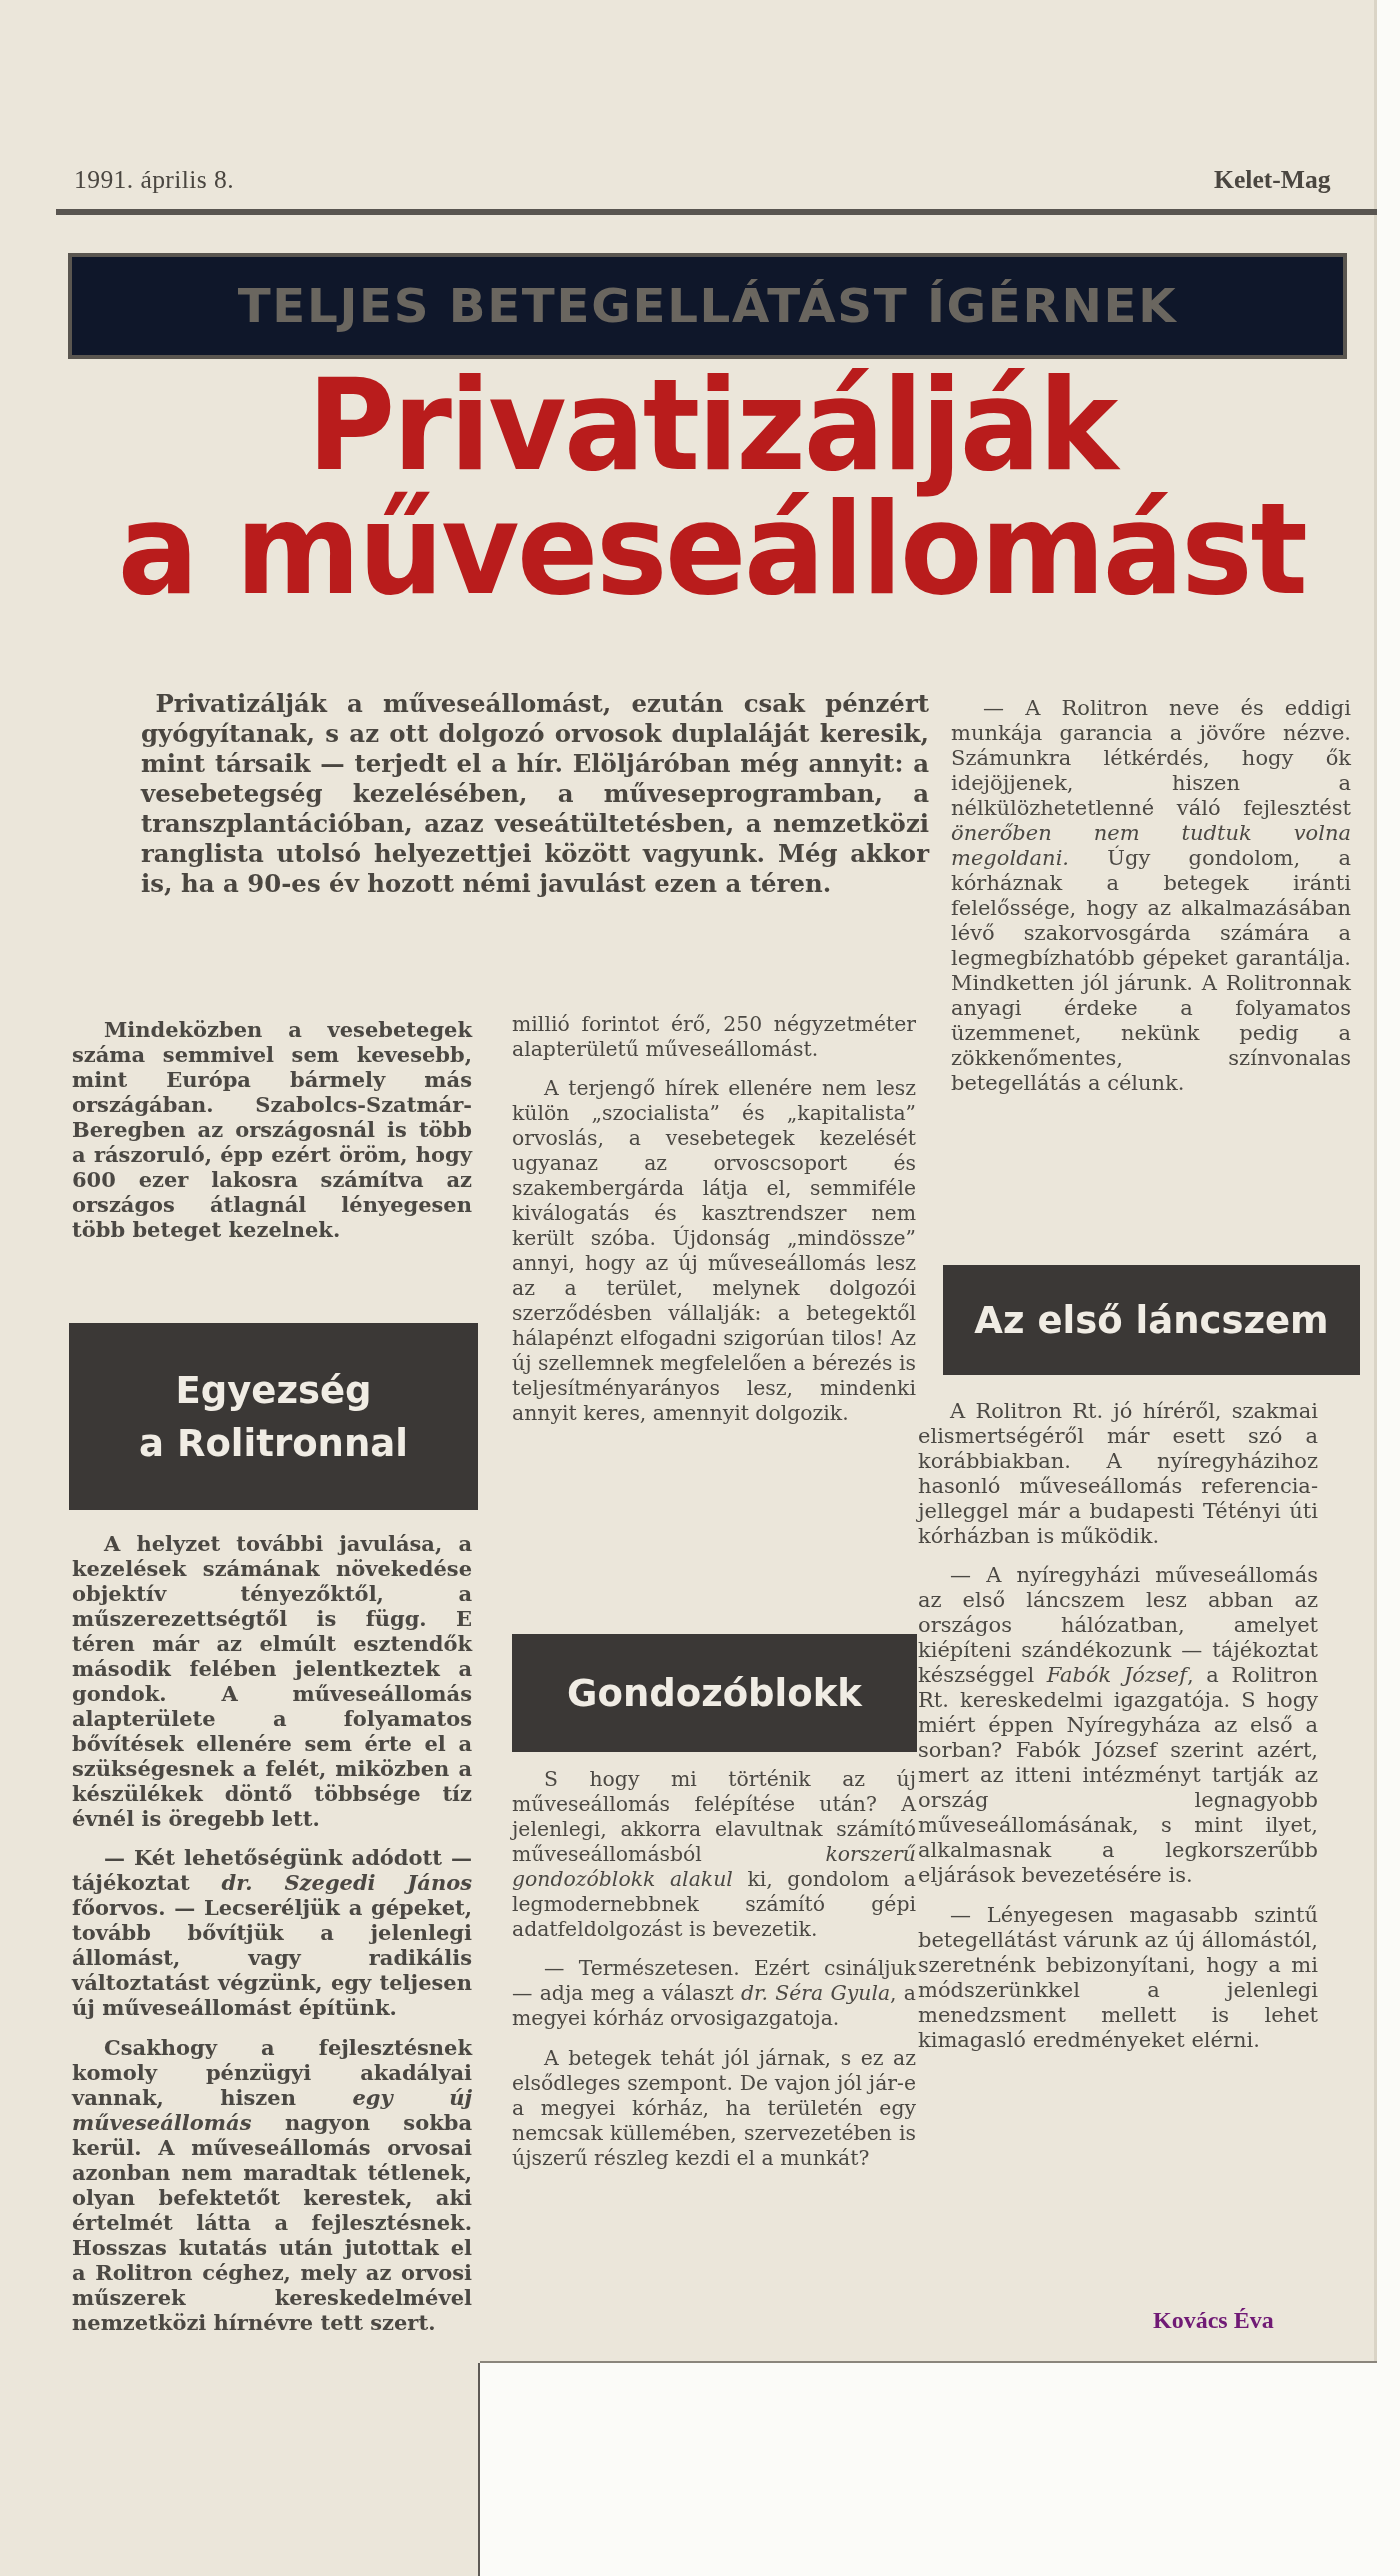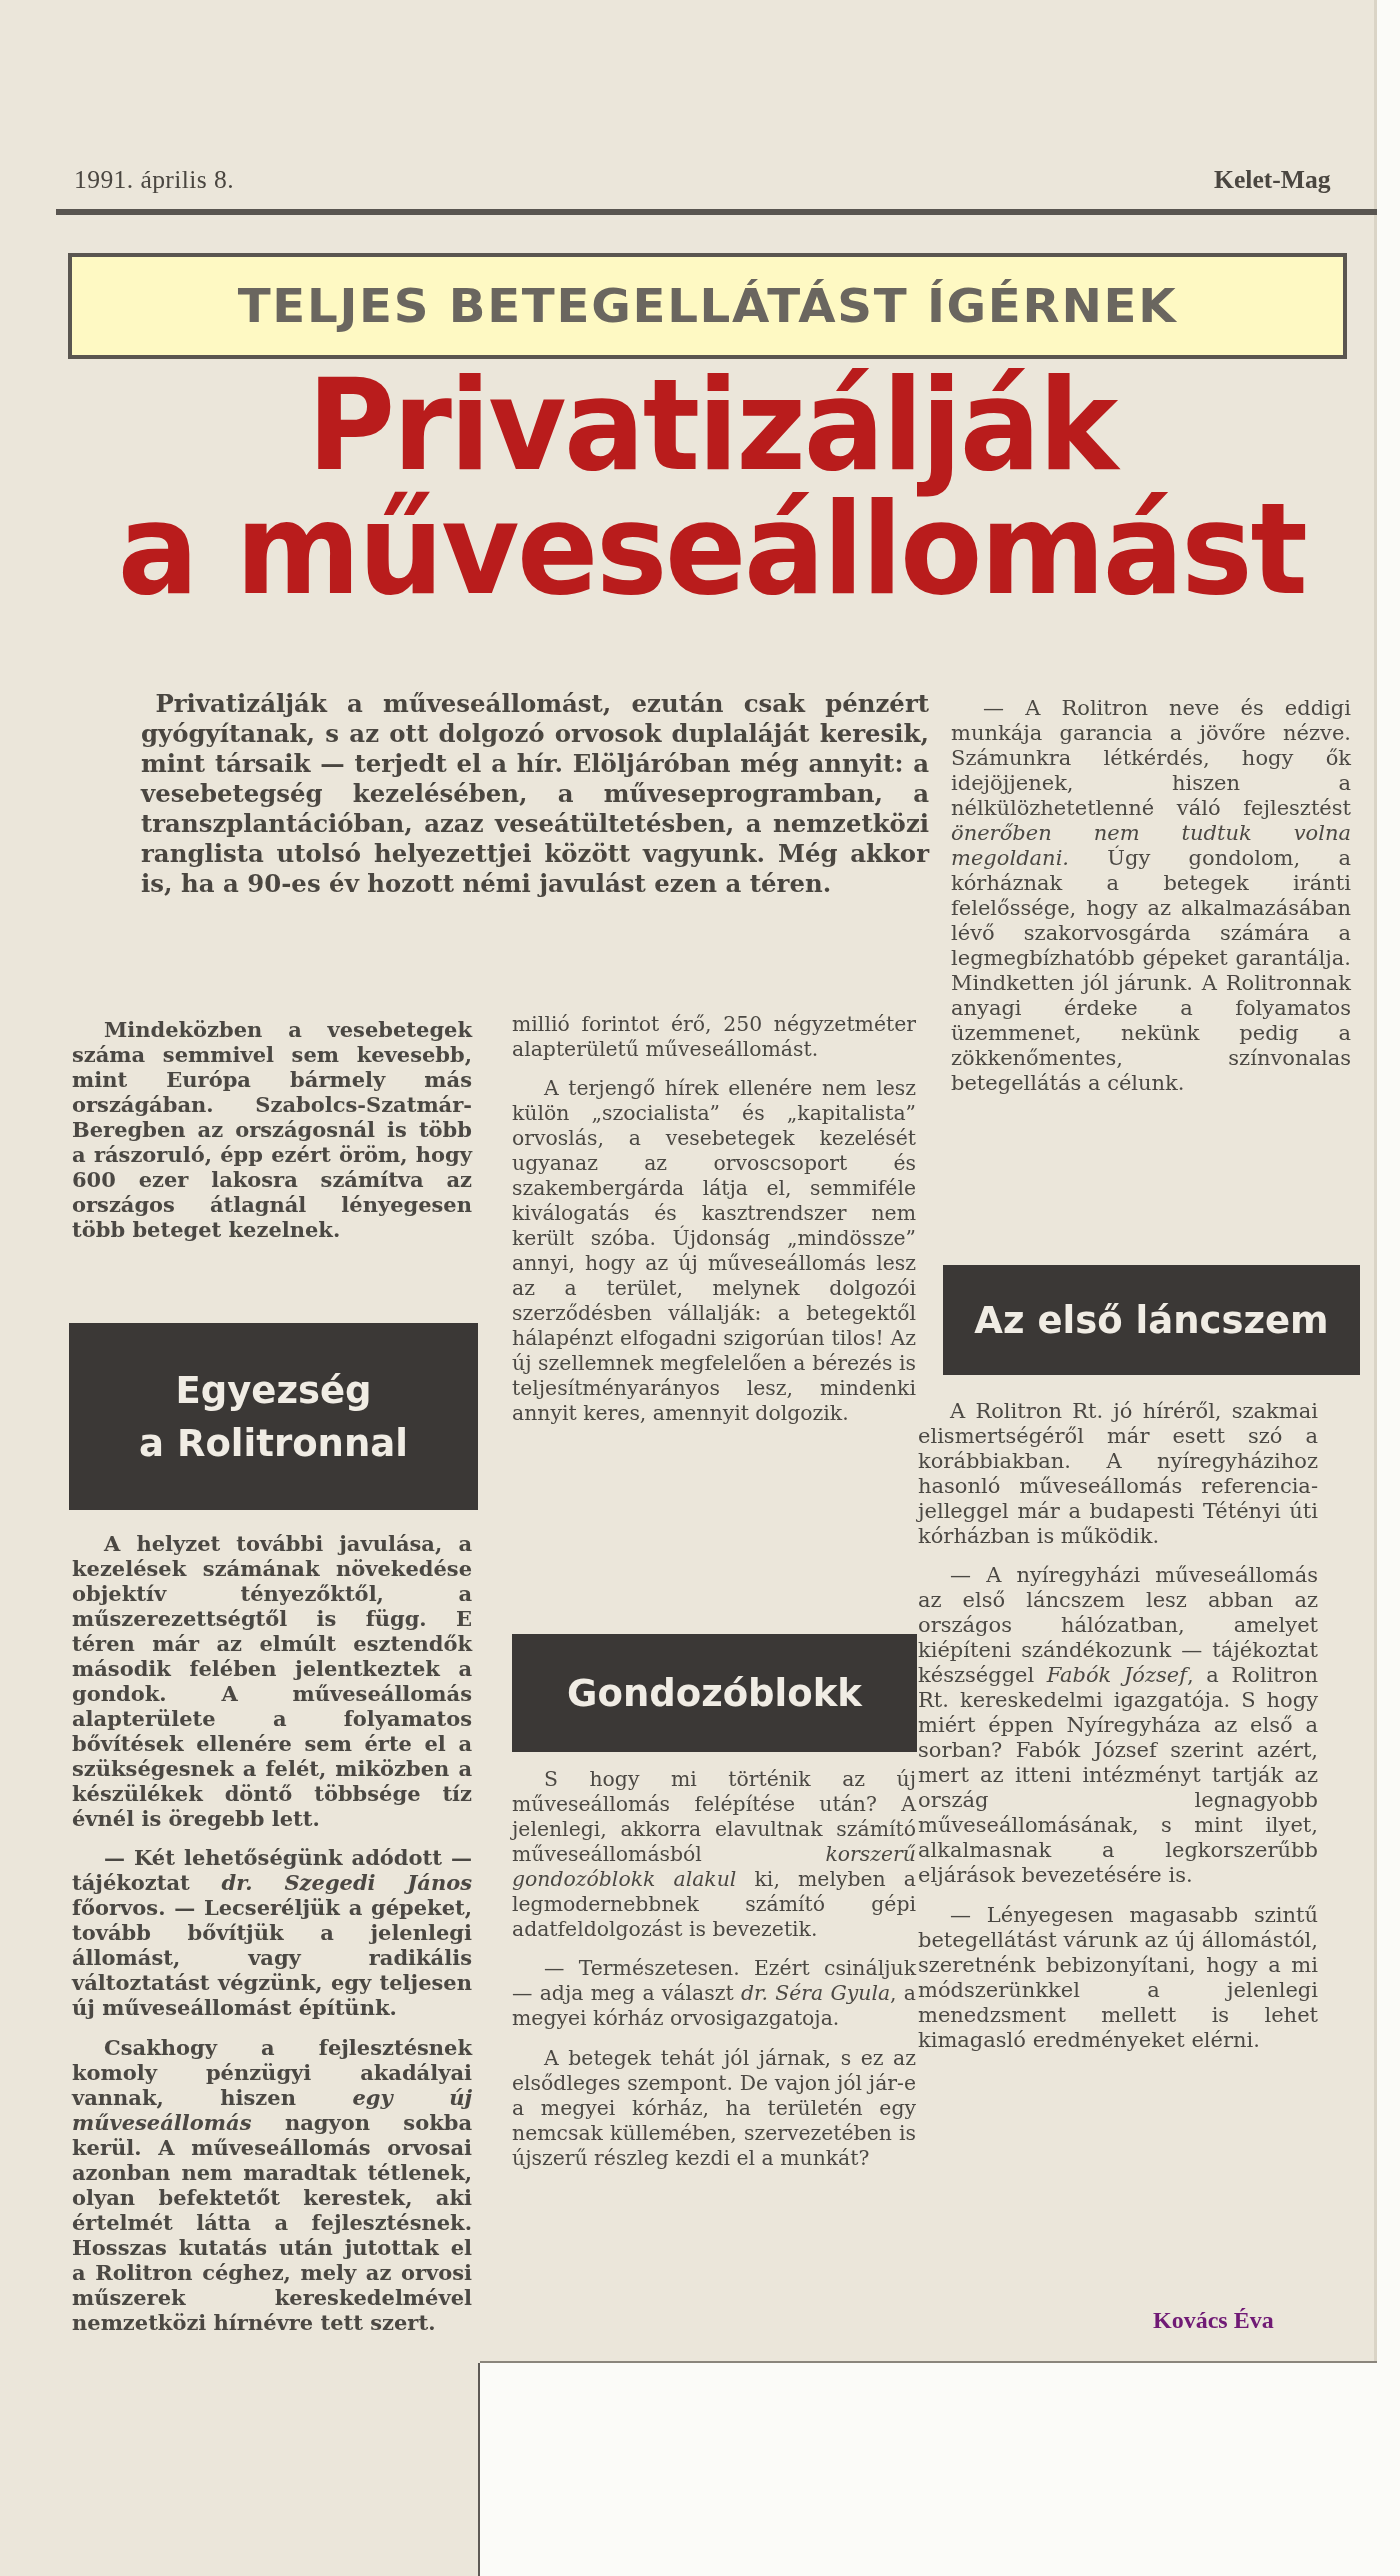--- a/index.html
+++ b/index.html
@@ -6,21 +6,21 @@
   body{width:1401px;height:2576px;background:#fbfbf8;position:relative;overflow:hidden;
        font-family:"DejaVu Serif","Liberation Serif",serif;color:#3a3733;}
   .paper{position:absolute;background:#ebe6da;}
   .p-top{left:0;top:0;width:1377px;height:2363px;}
   .p-left{left:0;top:2363px;width:480px;height:213px;}
   .edge-right{position:absolute;left:1374px;top:0;width:3.2px;height:2363px;background:#dad4c6;}
   .dateline{position:absolute;top:165px;left:74px;font-family:"Liberation Serif",serif;font-size:25.6px;color:#4a4640;letter-spacing:0.4px;}
   .paper-name{position:absolute;top:165px;left:1214px;font-family:"Liberation Serif",serif;font-weight:bold;font-size:25.6px;color:#4a4640;white-space:nowrap;}
   .rule{position:absolute;left:56px;top:209px;width:1321px;height:5.6px;background:#595550;}
   .kicker{position:absolute;left:68px;top:253px;width:1279px;height:106px;box-sizing:border-box;
-          border:4.8px solid #5a5650;background:#fef9c3;display:flex;align-items:center;justify-content:center;}
+          border:4.8px solid #5a5650;background:#0f172a;display:flex;align-items:center;justify-content:center;}
   .kicker span{font-family:"DejaVu Sans","Liberation Sans",sans-serif;font-weight:bold;font-size:46px;color:#6a665f;letter-spacing:1.6px;transform:scaleX(1.05);}
   .headline{position:absolute;left:72px;top:364px;width:1279px;text-align:center;
             font-family:"DejaVu Sans","Liberation Sans",sans-serif;font-weight:bold;color:#b91c1c;
             font-size:120px;line-height:124px;letter-spacing:-2.4px;}
   .headline div{transform:scaleY(1.05);}
   .lead{position:absolute;left:141px;top:689px;width:788px;font-family:"DejaVu Serif",serif;font-weight:bold;
         font-size:24.4px;line-height:30px;text-align:justify;color:#4a4640;}
   .lead p{margin:0;text-indent:14.4px;}
   .col{position:absolute;font-family:"DejaVu Serif",serif;font-size:21px;line-height:25px;text-align:justify;color:#4b4843;}
   .col p{margin:0 0 14.4px 0;text-indent:32px;}
@@ -86,21 +86,21 @@
 <div class="col col-mid condensed">
   <p style="text-indent:0">millió forintot érő, 250 négyzetméter alapterületű műveseállomást.</p>
   <p>A terjengő hírek ellenére nem lesz külön „szocialista” és „kapitalista” orvoslás, a vesebetegek kezelését ugyanaz az orvoscsoport és szakembergárda látja el, semmiféle kiválogatás és kasztrendszer nem került szóba. Újdonság „mindössze” annyi, hogy az új műveseállomás lesz az a terület, melynek dolgozói szerződésben vállalják: a betegektől hálapénzt elfogadni szigorúan tilos! Az új szellemnek megfelelően a bérezés is teljesítményarányos lesz, mindenki annyit keres, amennyit dolgozik.</p>
 </div>
 
 <div class="sub sub-2">
   <div>Gondozóblokk</div>
 </div>
 
 <div class="col col-mid-2 condensed">
-  <p><span>S hogy mi történik az új műveseállomás felépítése után? A jelenlegi, akkorra elavultnak számító műveseállomásból </span><em>korszerű gondozóblokk alakul</em><span> ki, melyben a legmodernebbnek számító gépi adatfeldolgozást is bevezetik.</span></p>
+  <p><span>S hogy mi történik az új műveseállomás felépítése után? A jelenlegi, akkorra elavultnak számító műveseállomásból </span><em>korszerű gondozóblokk alakul</em><span> ki, gondolom a legmodernebbnek számító gépi adatfeldolgozást is bevezetik.</span></p>
   <p><span>— Természetesen. Ezért csináljuk — adja meg a választ </span><em>dr. Séra Gyula</em><span>, a megyei kórház orvosigazgatoja.</span></p>
   <p>A betegek tehát jól járnak, s ez az elsődleges szempont. De vajon jól jár-e a megyei kórház, ha területén egy nemcsak küllemében, szervezetében is újszerű részleg kezdi el a munkát?</p>
 </div>
 
 <div class="col col-right">
   <p><span>— A Rolitron neve és eddigi munkája garancia a jövőre nézve. Számunkra létkérdés, hogy ők idejöjjenek, hiszen a nélkülözhetetlenné váló fejlesztést </span><em>önerőben nem tudtuk volna megoldani.</em><span> Úgy gondolom, a kórháznak a betegek iránti felelőssége, hogy az alkalmazásában lévő szakorvosgárda számára a legmegbízhatóbb gépeket garantálja. Mindketten jól járunk. A Rolitronnak anyagi érdeke a folyamatos üzemmenet, nekünk pedig a zökkenőmentes, színvonalas betegellátás a célunk.</span></p>
 </div>
 
 <div class="sub sub-3">
   <div>Az első láncszem</div>

